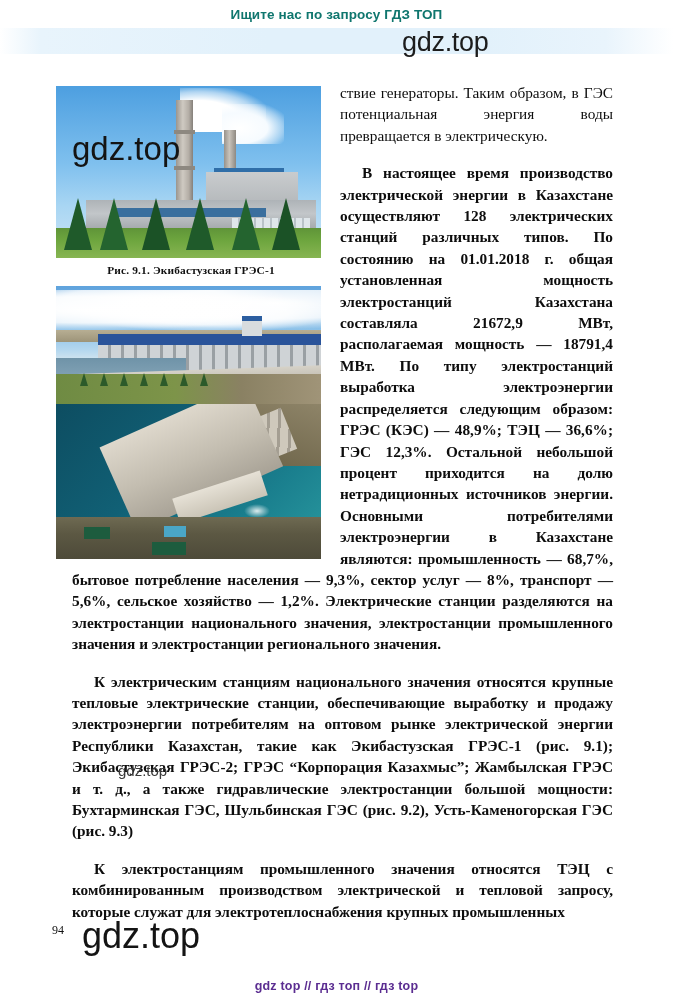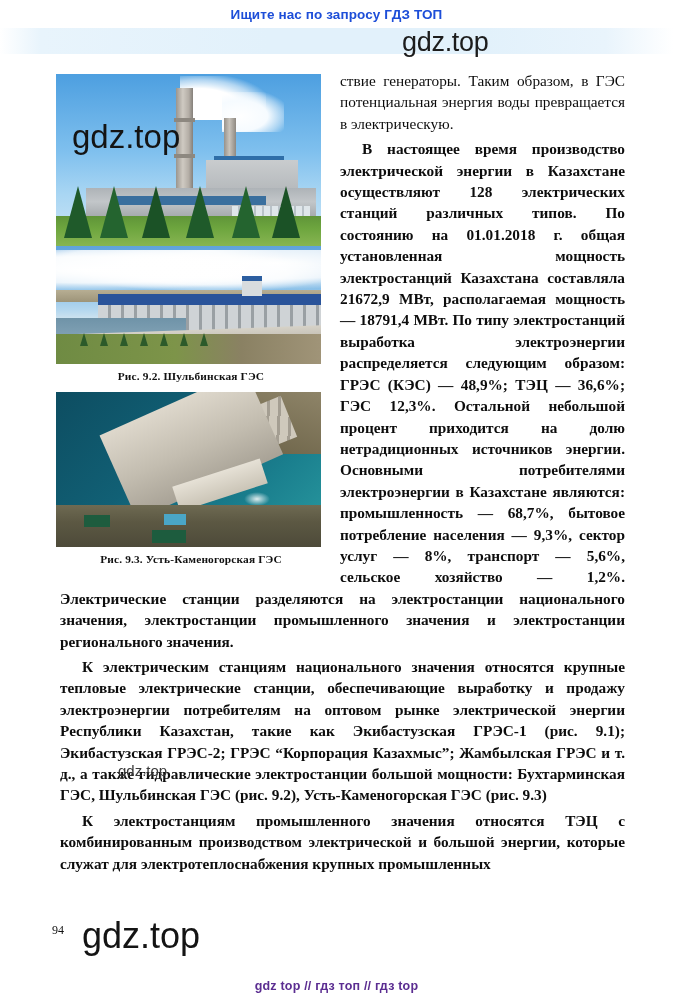--- a/index.html
+++ b/index.html
@@ -19,21 +19,21 @@
     height: 28px;
     display: flex;
     align-items: center;
     justify-content: center;
     background: #ffffff;
   }
   .promo-header-text {
     font-family: "Liberation Sans", "DejaVu Sans", sans-serif;
     font-size: 13.5px;
     font-weight: 600;
-    color: #1d4ed8;
+    color: #0f766e;
     letter-spacing: .1px;
     white-space: nowrap;
   }
 
   
   .blue-band {
     position: relative;
     height: 26px;
     background: linear-gradient(to right,
         #ffffff 0%, #e8f4fc 6%, #e2f1fb 40%,
@@ -85,21 +85,21 @@
 
   
   .body-text {
     font-size: 15.3px;
     line-height: 21.4px;
     color: #0d0d0d;
     text-align: justify;
     text-justify: inter-word;
     hyphens: manual;
   }
-  .body-text p { margin: 4px; }
+  .body-text p { margin: 16px; }
   .body-text p.indent { text-indent: 22px; font-weight: bold; }
 
   
   .ph1 { height: 172px; background: linear-gradient(#4d9fe0 0%, #7fc0ee 45%, #a9d6f3 70%, #cfe6f6 100%); }
   .ph1 .stack-a {
     position: absolute; left: 120px; top: 14px; width: 17px; height: 112px;
     background: linear-gradient(to right, #9a958e, #cfcac2 40%, #b4aea6 75%, #85807a);
   }
   .ph1 .stack-a::before, .ph1 .stack-a::after {
     content: ""; position: absolute; left: -2px; width: 21px; height: 4px;
@@ -308,66 +308,65 @@
         <div class="glass"></div>
         <div class="lawn"></div>
         <div class="tree" style="left:8px;"></div>
         <div class="tree t2" style="left:44px;"></div>
         <div class="tree t3" style="left:86px;"></div>
         <div class="tree" style="left:130px;"></div>
         <div class="tree t2" style="left:176px;"></div>
         <div class="tree t3" style="left:216px;"></div>
         <span class="wm wm-photo1">gdz.top</span>
       </div>
+      <figcaption class="figure-caption">Рис. 9.1. Экибастузская ГРЭС-1</figcaption>
     </figure>
 
     <figure class="figure-block" style="margin:0;">
       <div class="figure-frame ph2">
         <div class="clouds"></div>
         <div class="horizon"></div>
         <div class="damband"></div>
         <div class="piers"></div>
         <div class="tower"></div>
         <div class="water"></div>
         <div class="wall"></div>
         <div class="bank"></div>
         <div class="conifer" style="left:24px;"></div>
         <div class="conifer" style="left:44px;"></div>
         <div class="conifer" style="left:64px;"></div>
         <div class="conifer" style="left:84px;"></div>
         <div class="conifer" style="left:104px;"></div>
         <div class="conifer" style="left:124px;"></div>
         <div class="conifer" style="left:144px;"></div>
       </div>
-      <figcaption class="figure-caption">Рис. 9.2. Шульбинская ГЭС</figcaption>
     </figure>
 
     <figure class="figure-block" style="margin:0;">
       <div class="figure-frame ph3">
         <div class="deepwater"></div>
         <div class="hill"></div>
         <div class="spill"></div>
         <div class="damwall"></div>
         <div class="powerhouse"></div>
         <div class="foam"></div>
         <div class="foreshore"></div>
         <div class="greenroof" style="left:28px; bottom:20px; width:26px; height:12px;"></div>
         <div class="greenroof" style="left:96px; bottom:4px; width:34px; height:13px;"></div>
         <div class="pool"></div>
       </div>
-      <figcaption class="figure-caption">Рис. 9.3. Усть-Каменогорская ГЭС</figcaption>
     </figure>
 
   </div>
 
   <div class="body-text">
     <p>ствие генераторы. Таким образом, в ГЭС потенциальная энергия воды превращается в электрическую.</p>
     <p class="indent">В настоящее время производство электрической энергии в Казахстане осуществляют 128 электрических станций различных типов. По состоянию на 01.01.2018 г. общая установленная мощность электростанций Казахстана составляла 21672,9 МВт, располагаемая мощность — 18791,4 МВт. По типу электростанций выработка электроэнергии распределяется следующим образом: ГРЭС (КЭС) — 48,9%; ТЭЦ — 36,6%; ГЭС 12,3%. Остальной небольшой процент приходится на долю нетрадиционных источников энергии. Основными потребителями электроэнергии в Казахстане являются: промышленность — 68,7%, бытовое потребление населения — 9,3%, сектор услуг — 8%, транспорт — 5,6%, сельское хозяйство — 1,2%. Электрические станции разделяются на электростанции национального значения, электростанции промышленного значения и электростанции регионального значения.</p>
     <p class="indent">К электрическим станциям национального значения относятся крупные тепловые электрические станции, обеспечивающие выработку и продажу электроэнергии потребителям на оптовом рынке электрической энергии Республики Казахстан, такие как Экибастузская ГРЭС-1 (рис. 9.1); Экибастузская ГРЭС-2; ГРЭС “Корпорация Казахмыс”; Жамбылская ГРЭС и т. д., а также гидравлические электростанции большой мощности: Бухтарминская ГЭС, Шульбинская ГЭС (рис. 9.2), Усть-Каменогорская ГЭС (рис. 9.3)</p>
-    <p class="indent">К электростанциям промышленного значения относятся ТЭЦ с комбинированным производством электрической и большой энергии, которые служат для электротеплоснабжения крупных промышленных</p>
+    <p class="indent">К электростанциям промышленного значения относятся ТЭЦ с комбинированным производством электрической и тепловой запросу, которые служат для электротеплоснабжения крупных промышленных</p>
   </div>
 
 </div>
 
 <span class="wm wm-inline">gdz.top</span>
 
 <span class="wm wm-bottom">gdz.top</span>
 
 <div class="page-number">94</div>
 

